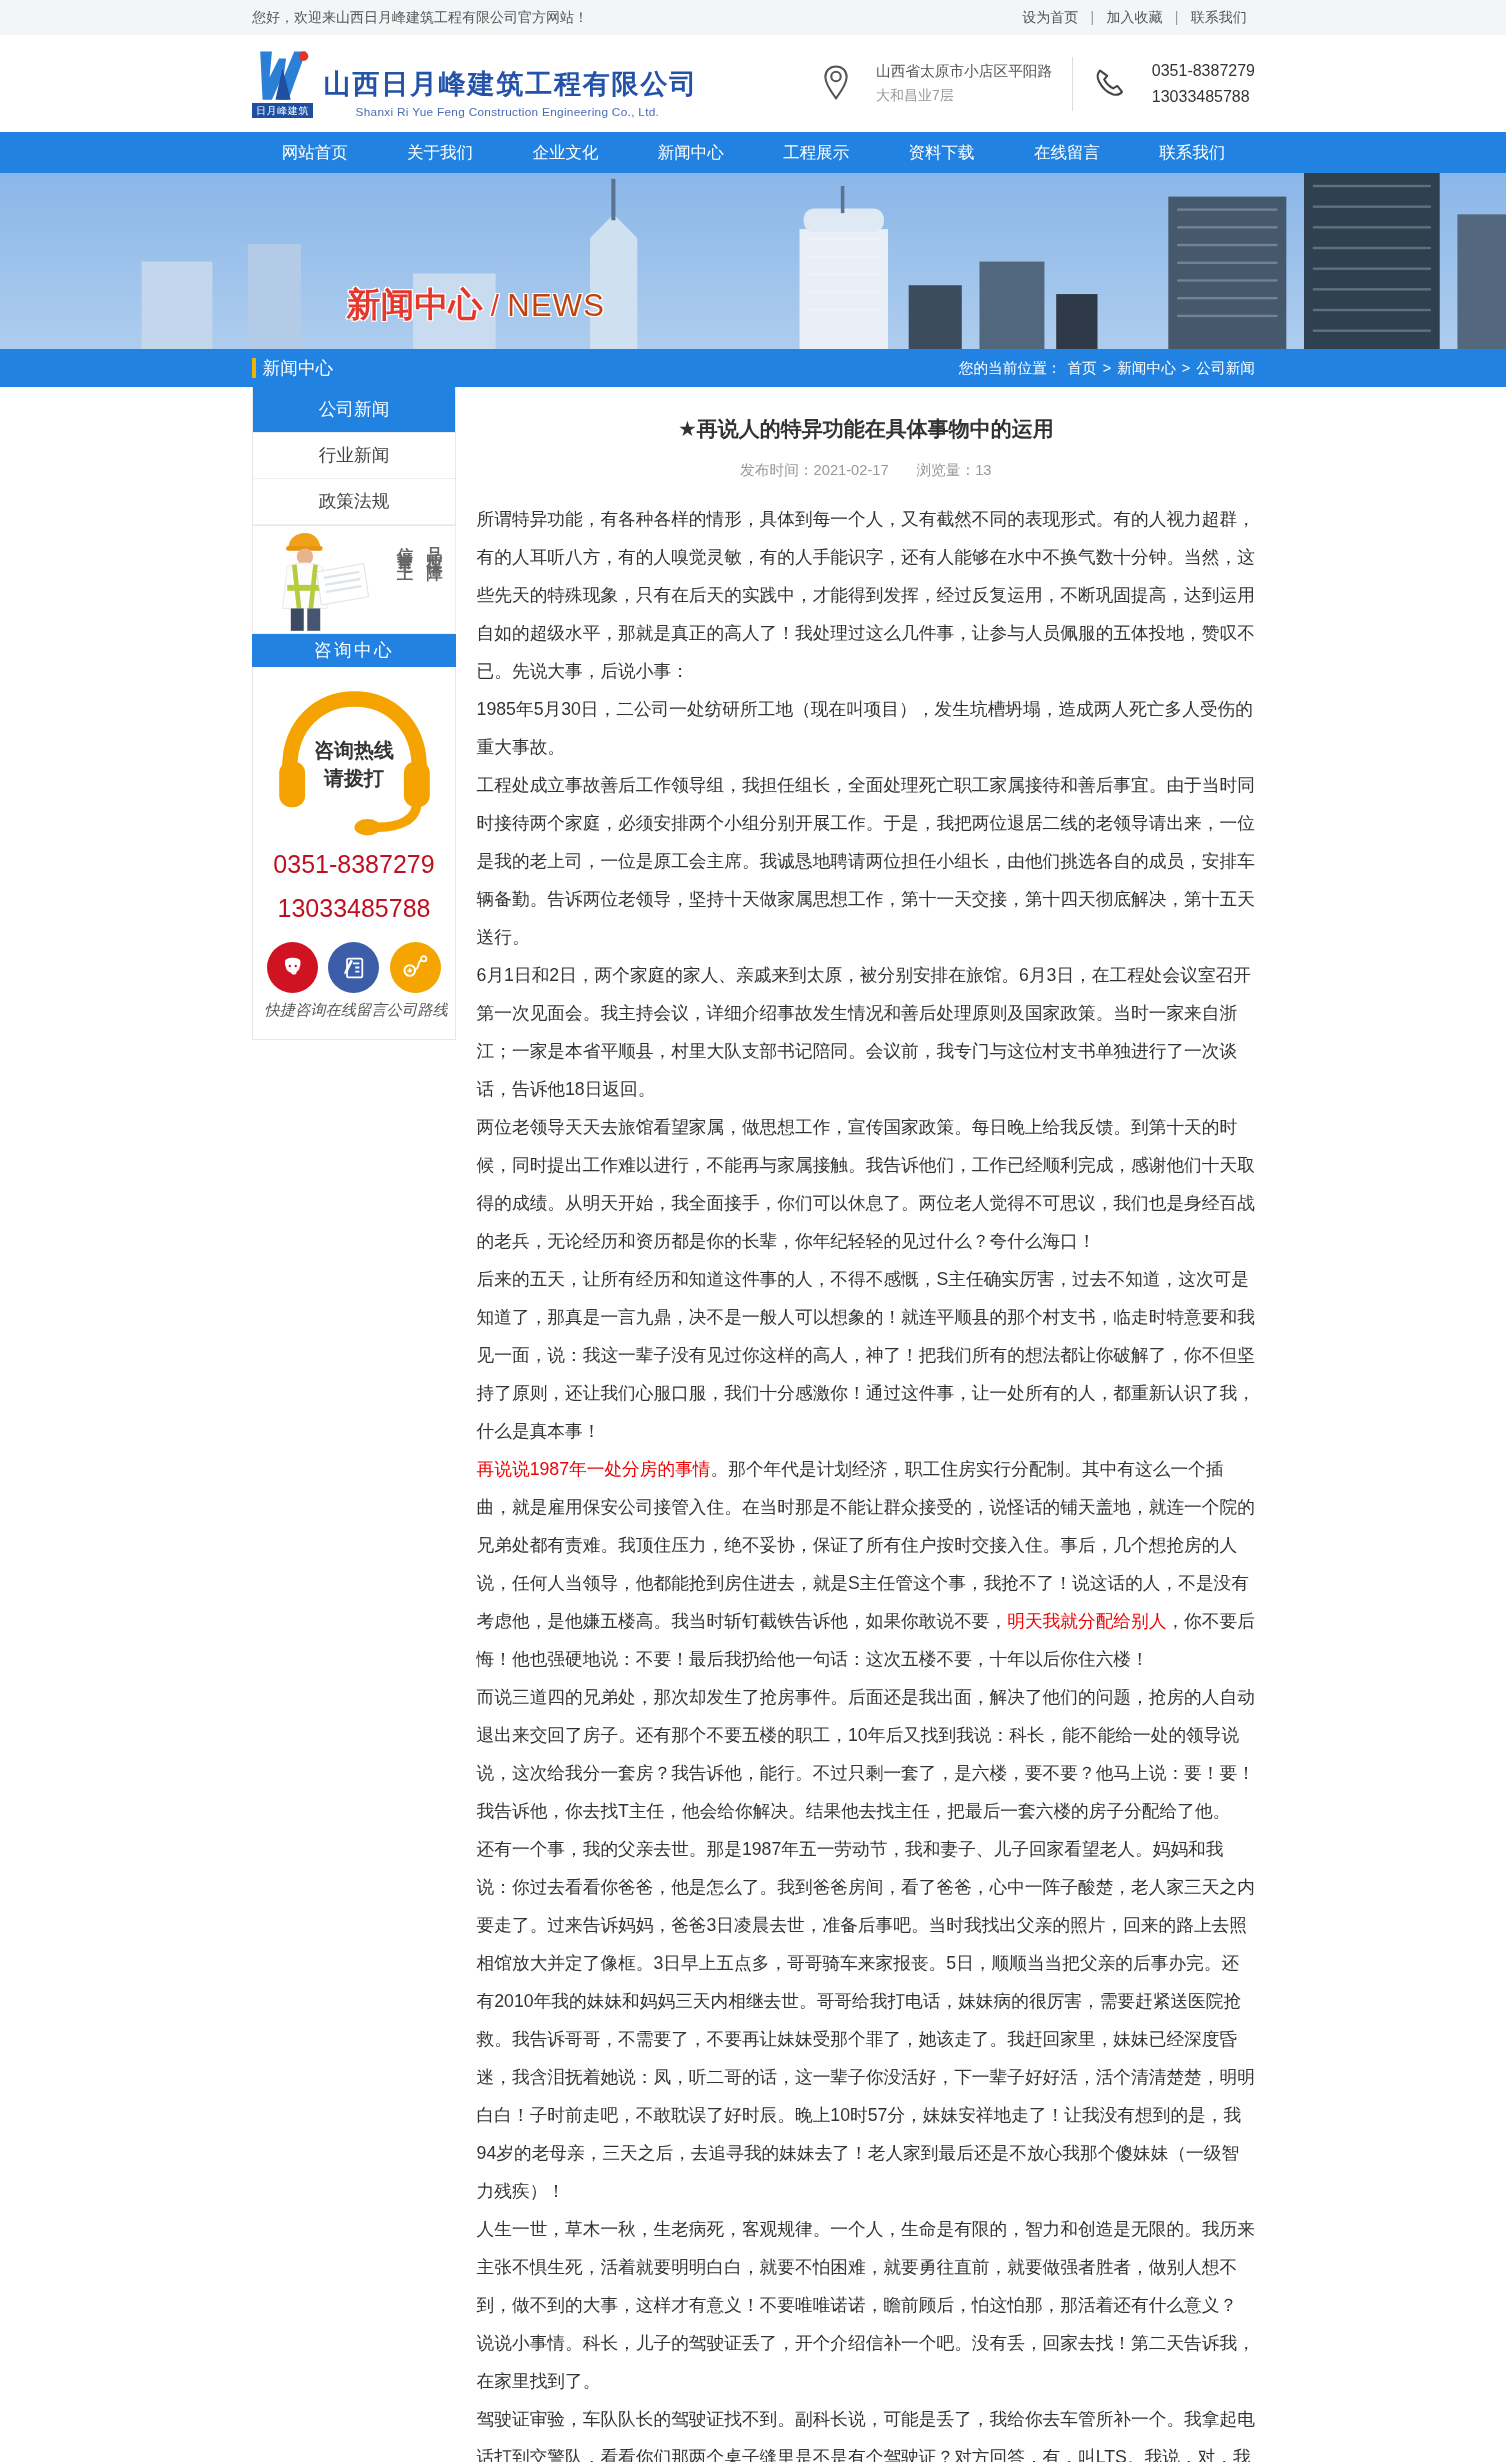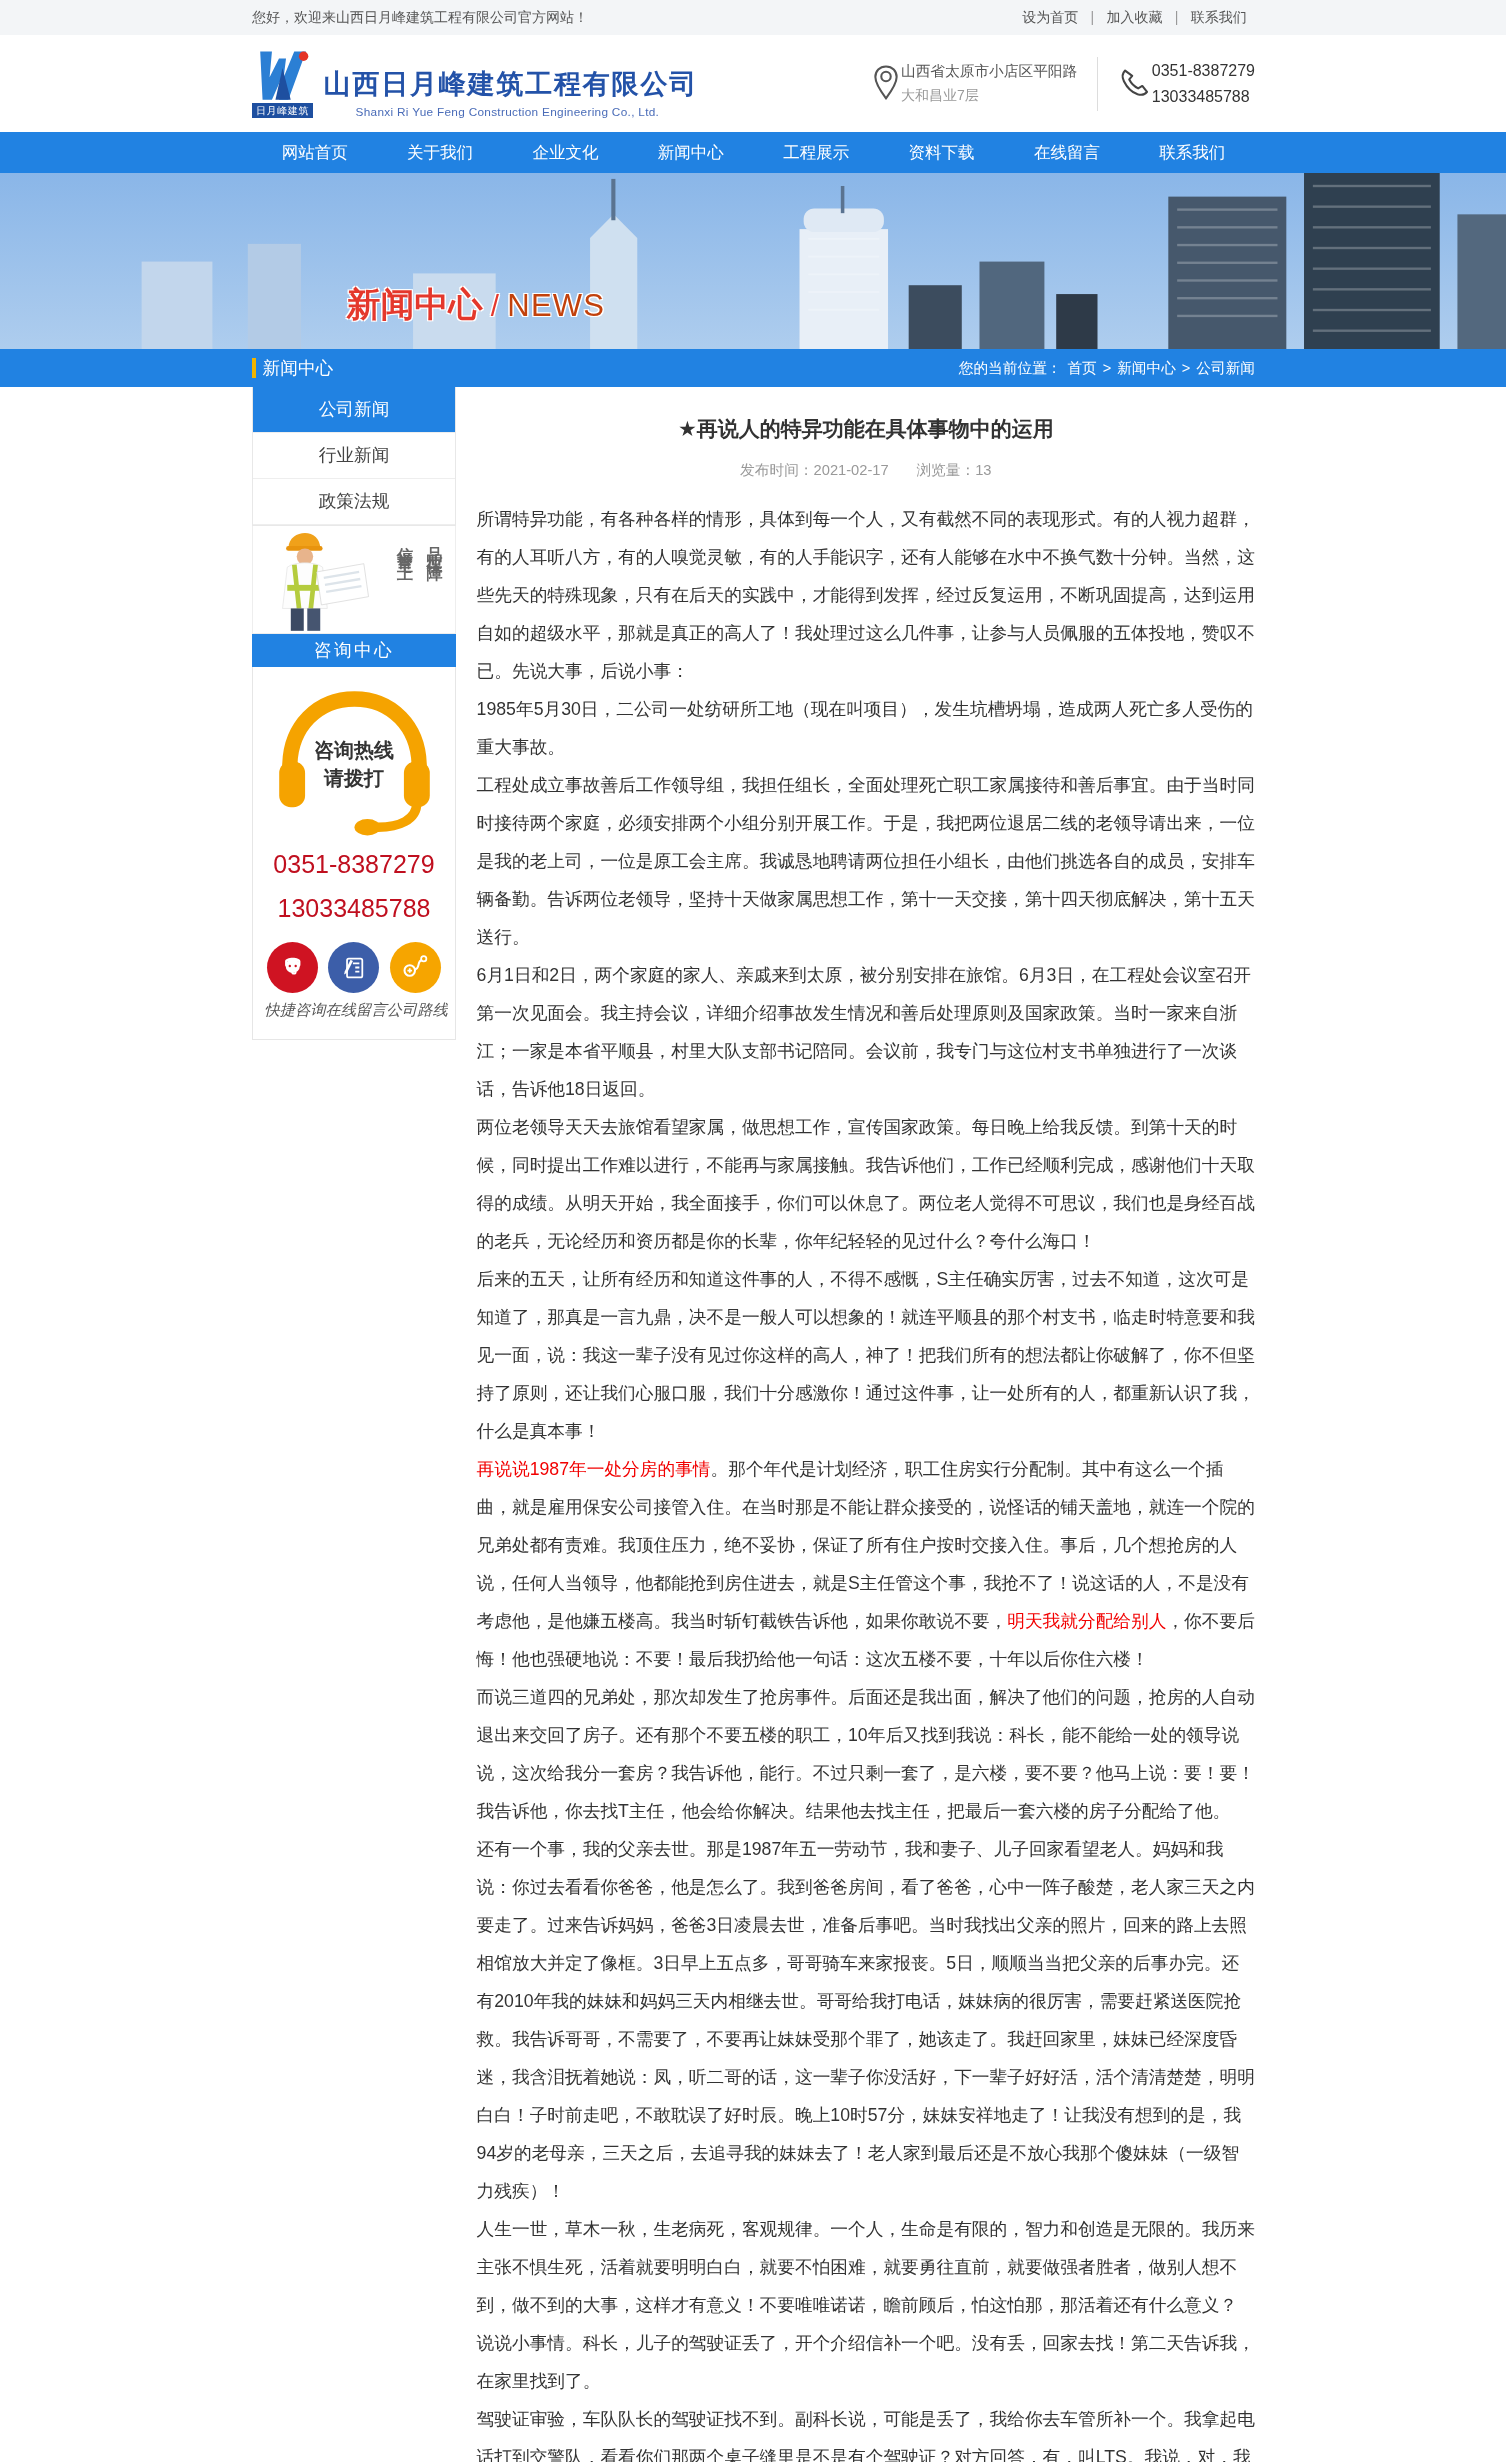--- a/index.html
+++ b/index.html
@@ -16,21 +16,21 @@
   
   .header{background:#fff;height:97px;}
   .header .container{display:flex;align-items:center;justify-content:space-between;height:97px;}
   .brand{display:flex;align-items:flex-end;gap:10.6px;}
   .logo-mark{width:61px;height:71px;position:relative;}
   .logo-glyph{width:61px;height:54px;display:block;}
   .logo-sub{display:block;background:#1e4fa0;color:#fff;font-size:10px;text-align:center;line-height:15.3px;margin-top:1.2px;letter-spacing:0.6px;}
   .brand-text .cn{font-size:27px;font-weight:bold;color:#2352a8;letter-spacing:1.8px;line-height:32px;}
   .brand-text .en{font-size:11.8px;color:#4a6cb8;margin-top:4.7px;letter-spacing:0.3px;margin-left:32px;}
   .header-contact{display:flex;align-items:center;gap:20px;}
-  .hc-item{display:flex;align-items:center;gap:2px;}
+  .hc-item{display:flex;align-items:center;gap:27px;}
   .hc-lines .l1{font-size:14.7px;color:#555;line-height:25px;}
   .hc-lines .l2{font-size:14px;color:#999;line-height:23.6px;}
   .hc-lines .p1,.hc-lines .p2{font-size:16px;color:#333;line-height:26px;}
   .hc-divider{width:0.6px;height:54px;background:#ddd;}
 
   
   .nav{background:#2182e2;height:41px;}
   .nav .container{display:flex;height:41px;}
   .nav-item{flex:1;text-align:center;line-height:41px;font-size:16.5px;color:#fff;cursor:pointer;}
 

